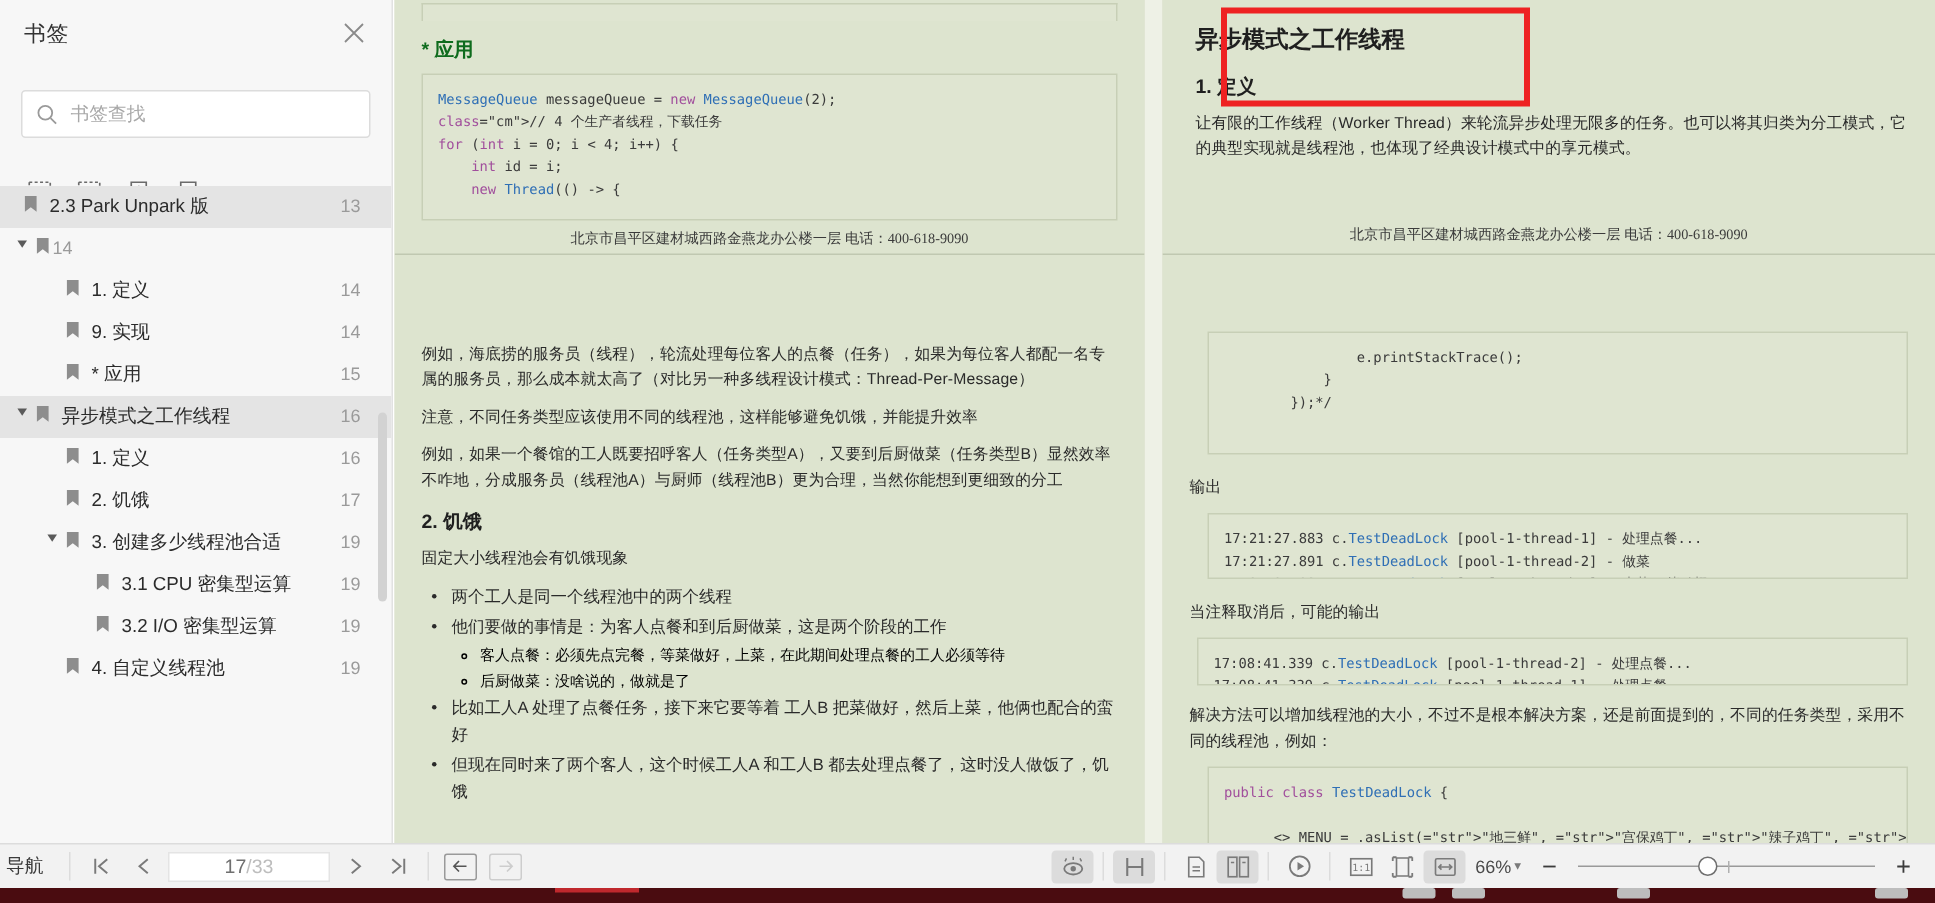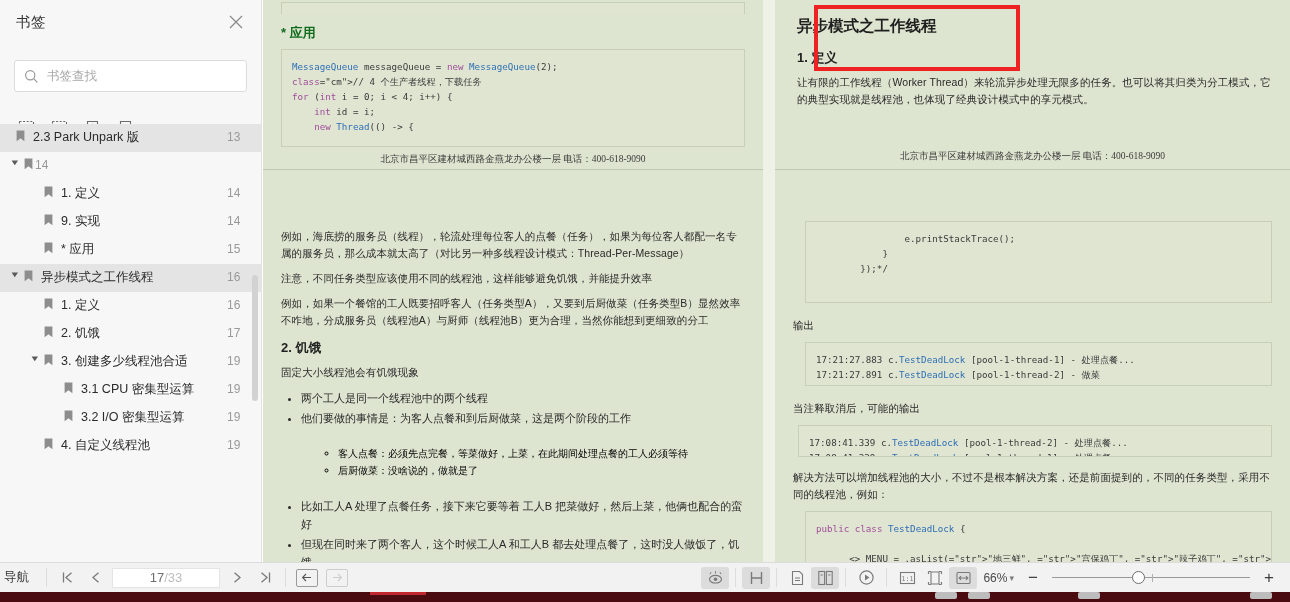--- a/index.html
+++ b/index.html
@@ -130,21 +130,21 @@
   }
   h3.green { color: #0e6b1d; }
   p.doc-p {
     font-size: 10.5px; color: #2a2a2a; line-height: 17px;
     margin: 0 0 8px 0; letter-spacing: .1px;
   }
   ul.doc-ul { margin: 2px 0 6px 0; padding-left: 20px; }
   ul.doc-ul > li {
     font-size: 11px; color: #2a2a2a; line-height: 18px; margin-bottom: 2px;
   }
-  ul.doc-ul ul { margin: 18px; padding-left: 19px; list-style-type: circle; }
+  ul.doc-ul ul { margin: 0; padding-left: 19px; list-style-type: circle; }
   ul.doc-ul ul li { font-size: 10px; line-height: 17px; }
 
   .code {
     border: 1px solid #c7cfb6;
     background: #dfe5d1;
     padding: 9px 10px;
     font-family: "DejaVu Sans Mono", "Liberation Mono", monospace;
     font-size: 9.2px; line-height: 15px; color: #3b3b3b;
     white-space: pre;
     overflow: hidden;

